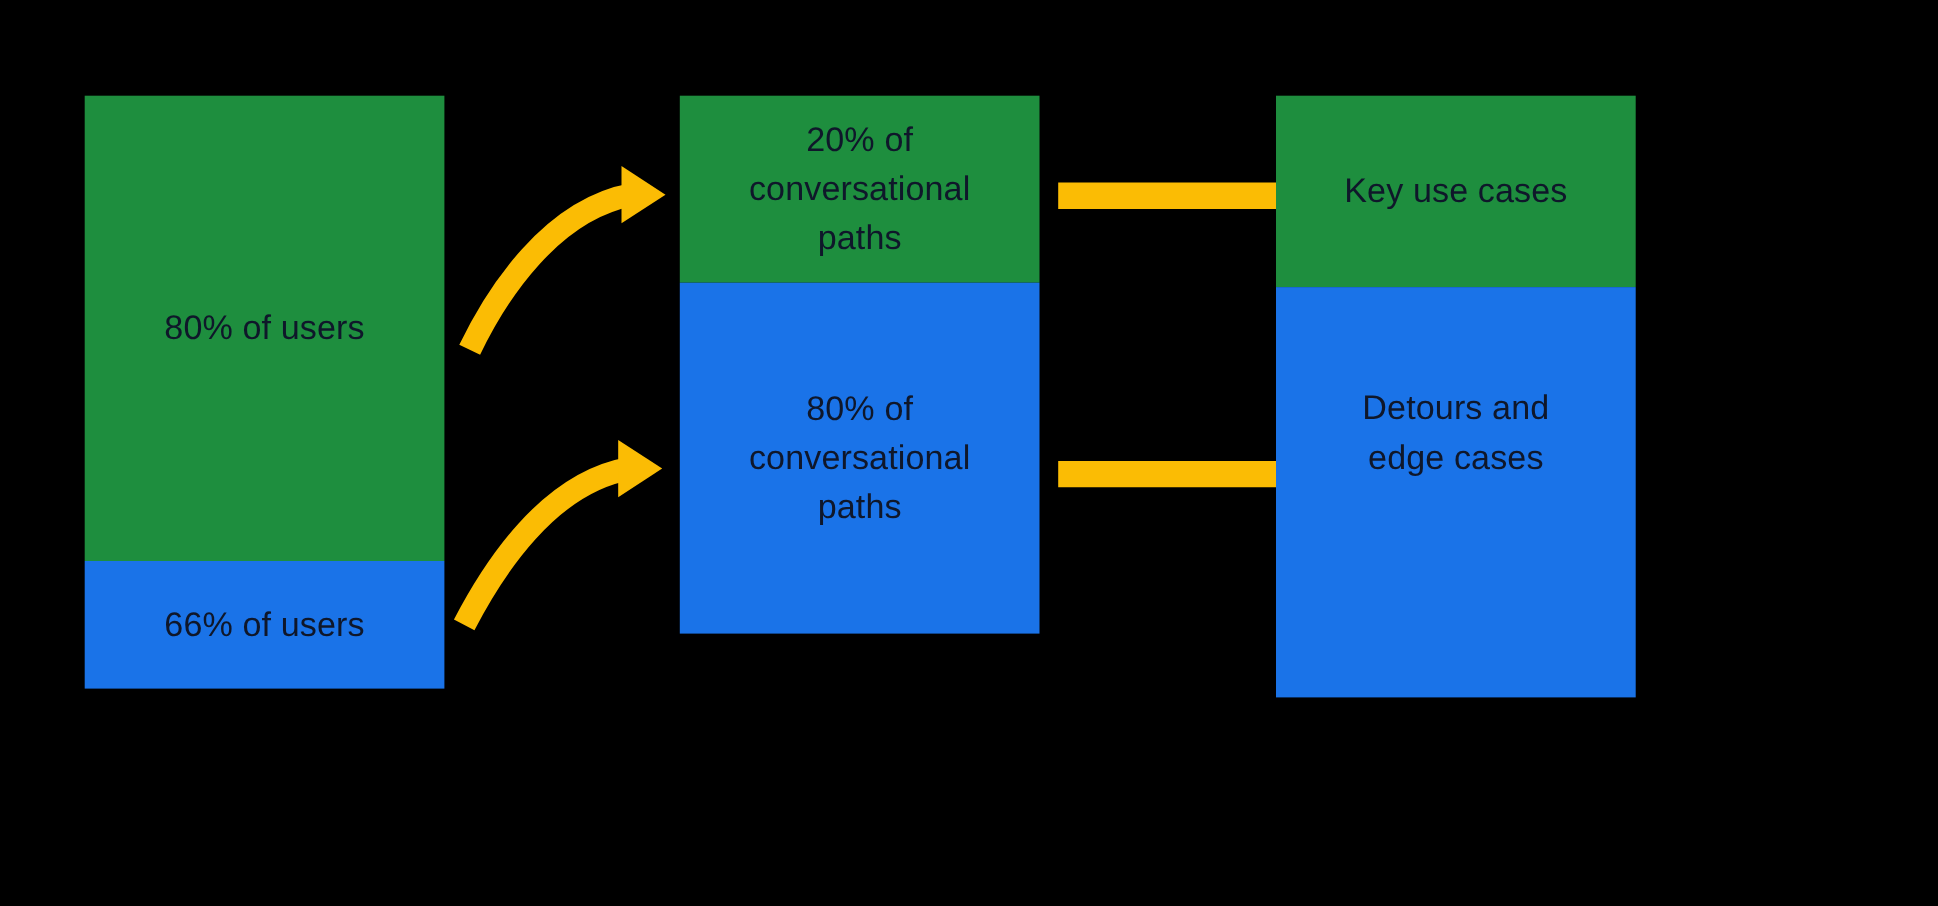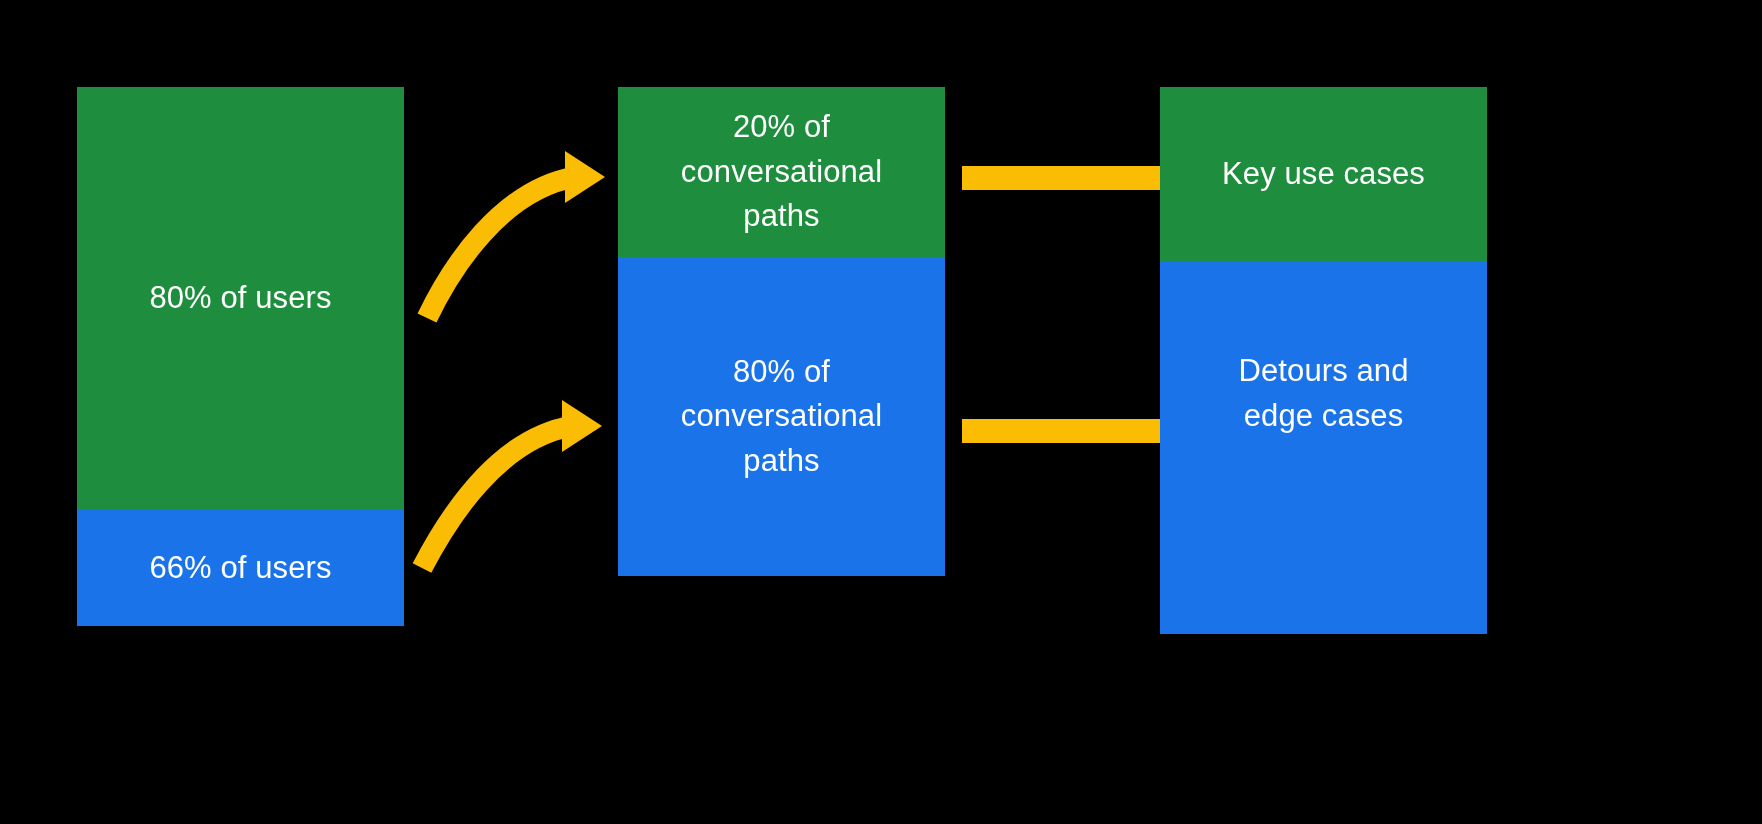--- a/index.html
+++ b/index.html
@@ -29,21 +29,21 @@
   }
   .segment {
     position: relative;
     display: flex;
     align-items: center;
     justify-content: center;
     box-sizing: border-box;
     padding: 0 10px;
   }
   .segment .seg-label {
-    color: #ffffff;
+    color: #0f172a;
     font-size: 31px;
     line-height: 1.44;
     text-align: center;
     white-space: pre-line;
     font-weight: 400;
     letter-spacing: 0.1px;
   }
   .seg-green { background: #1E8E3E; }
   .seg-blue  { background: #1A73E8; }
 

